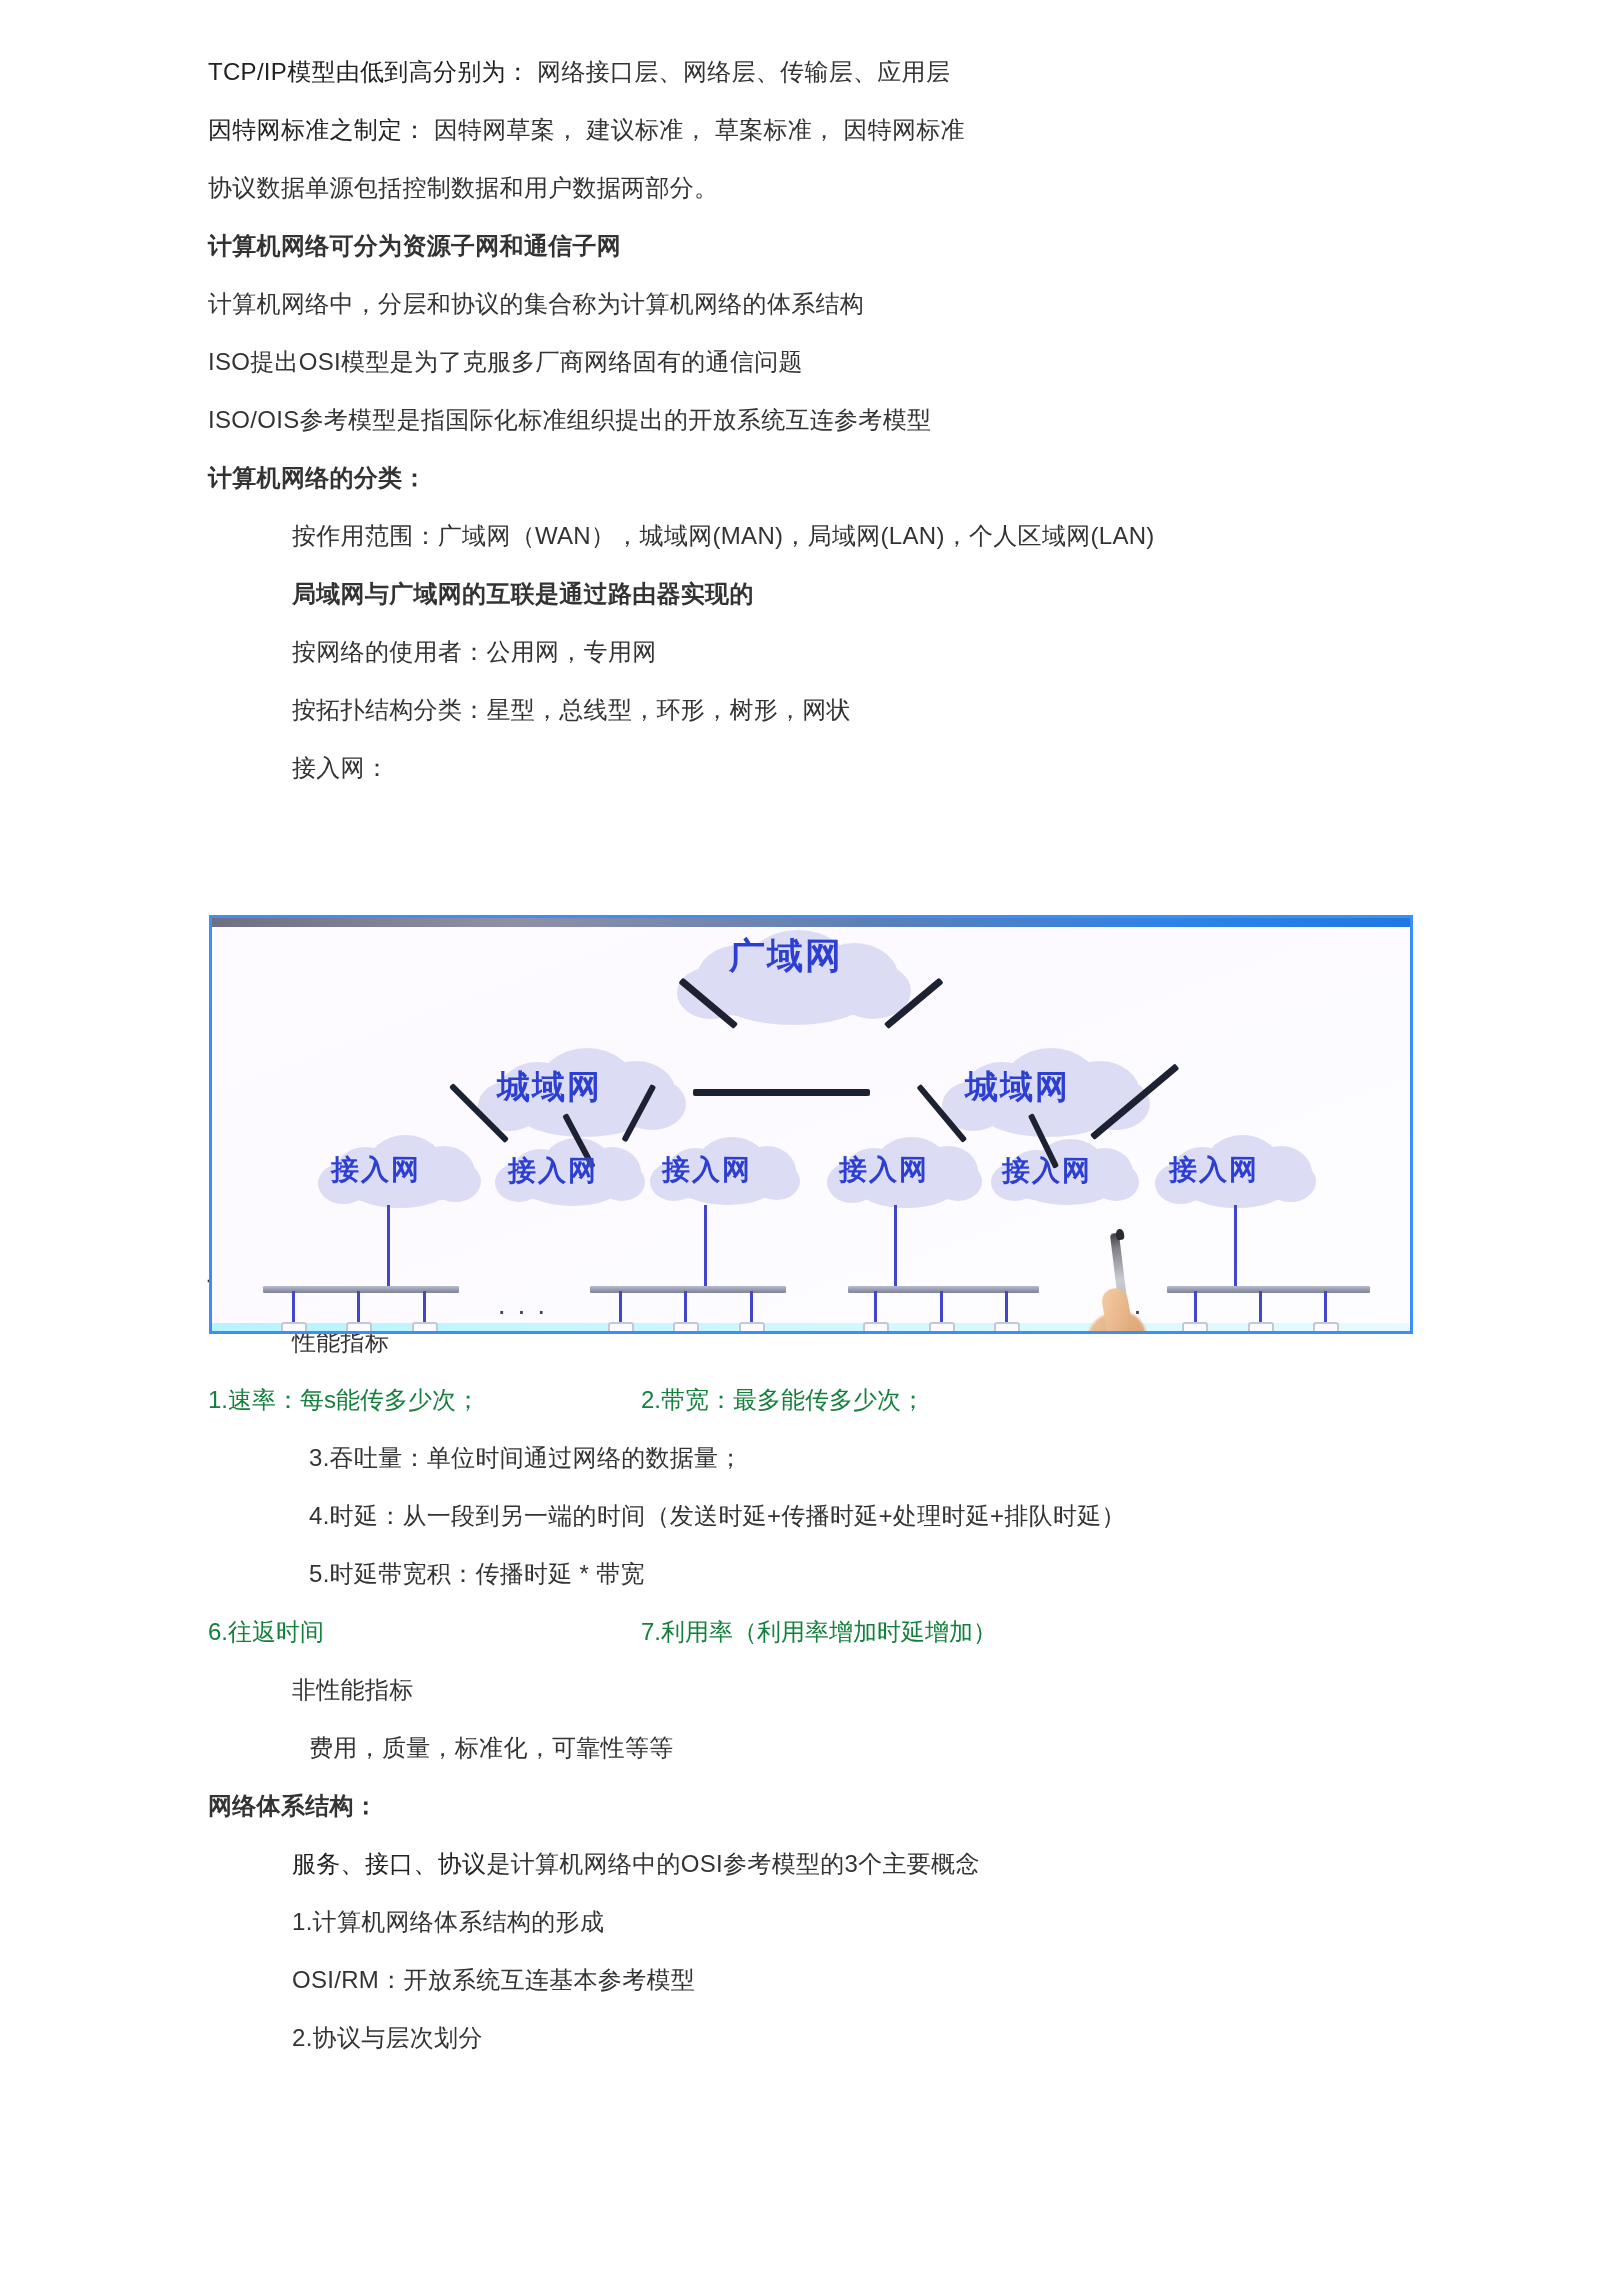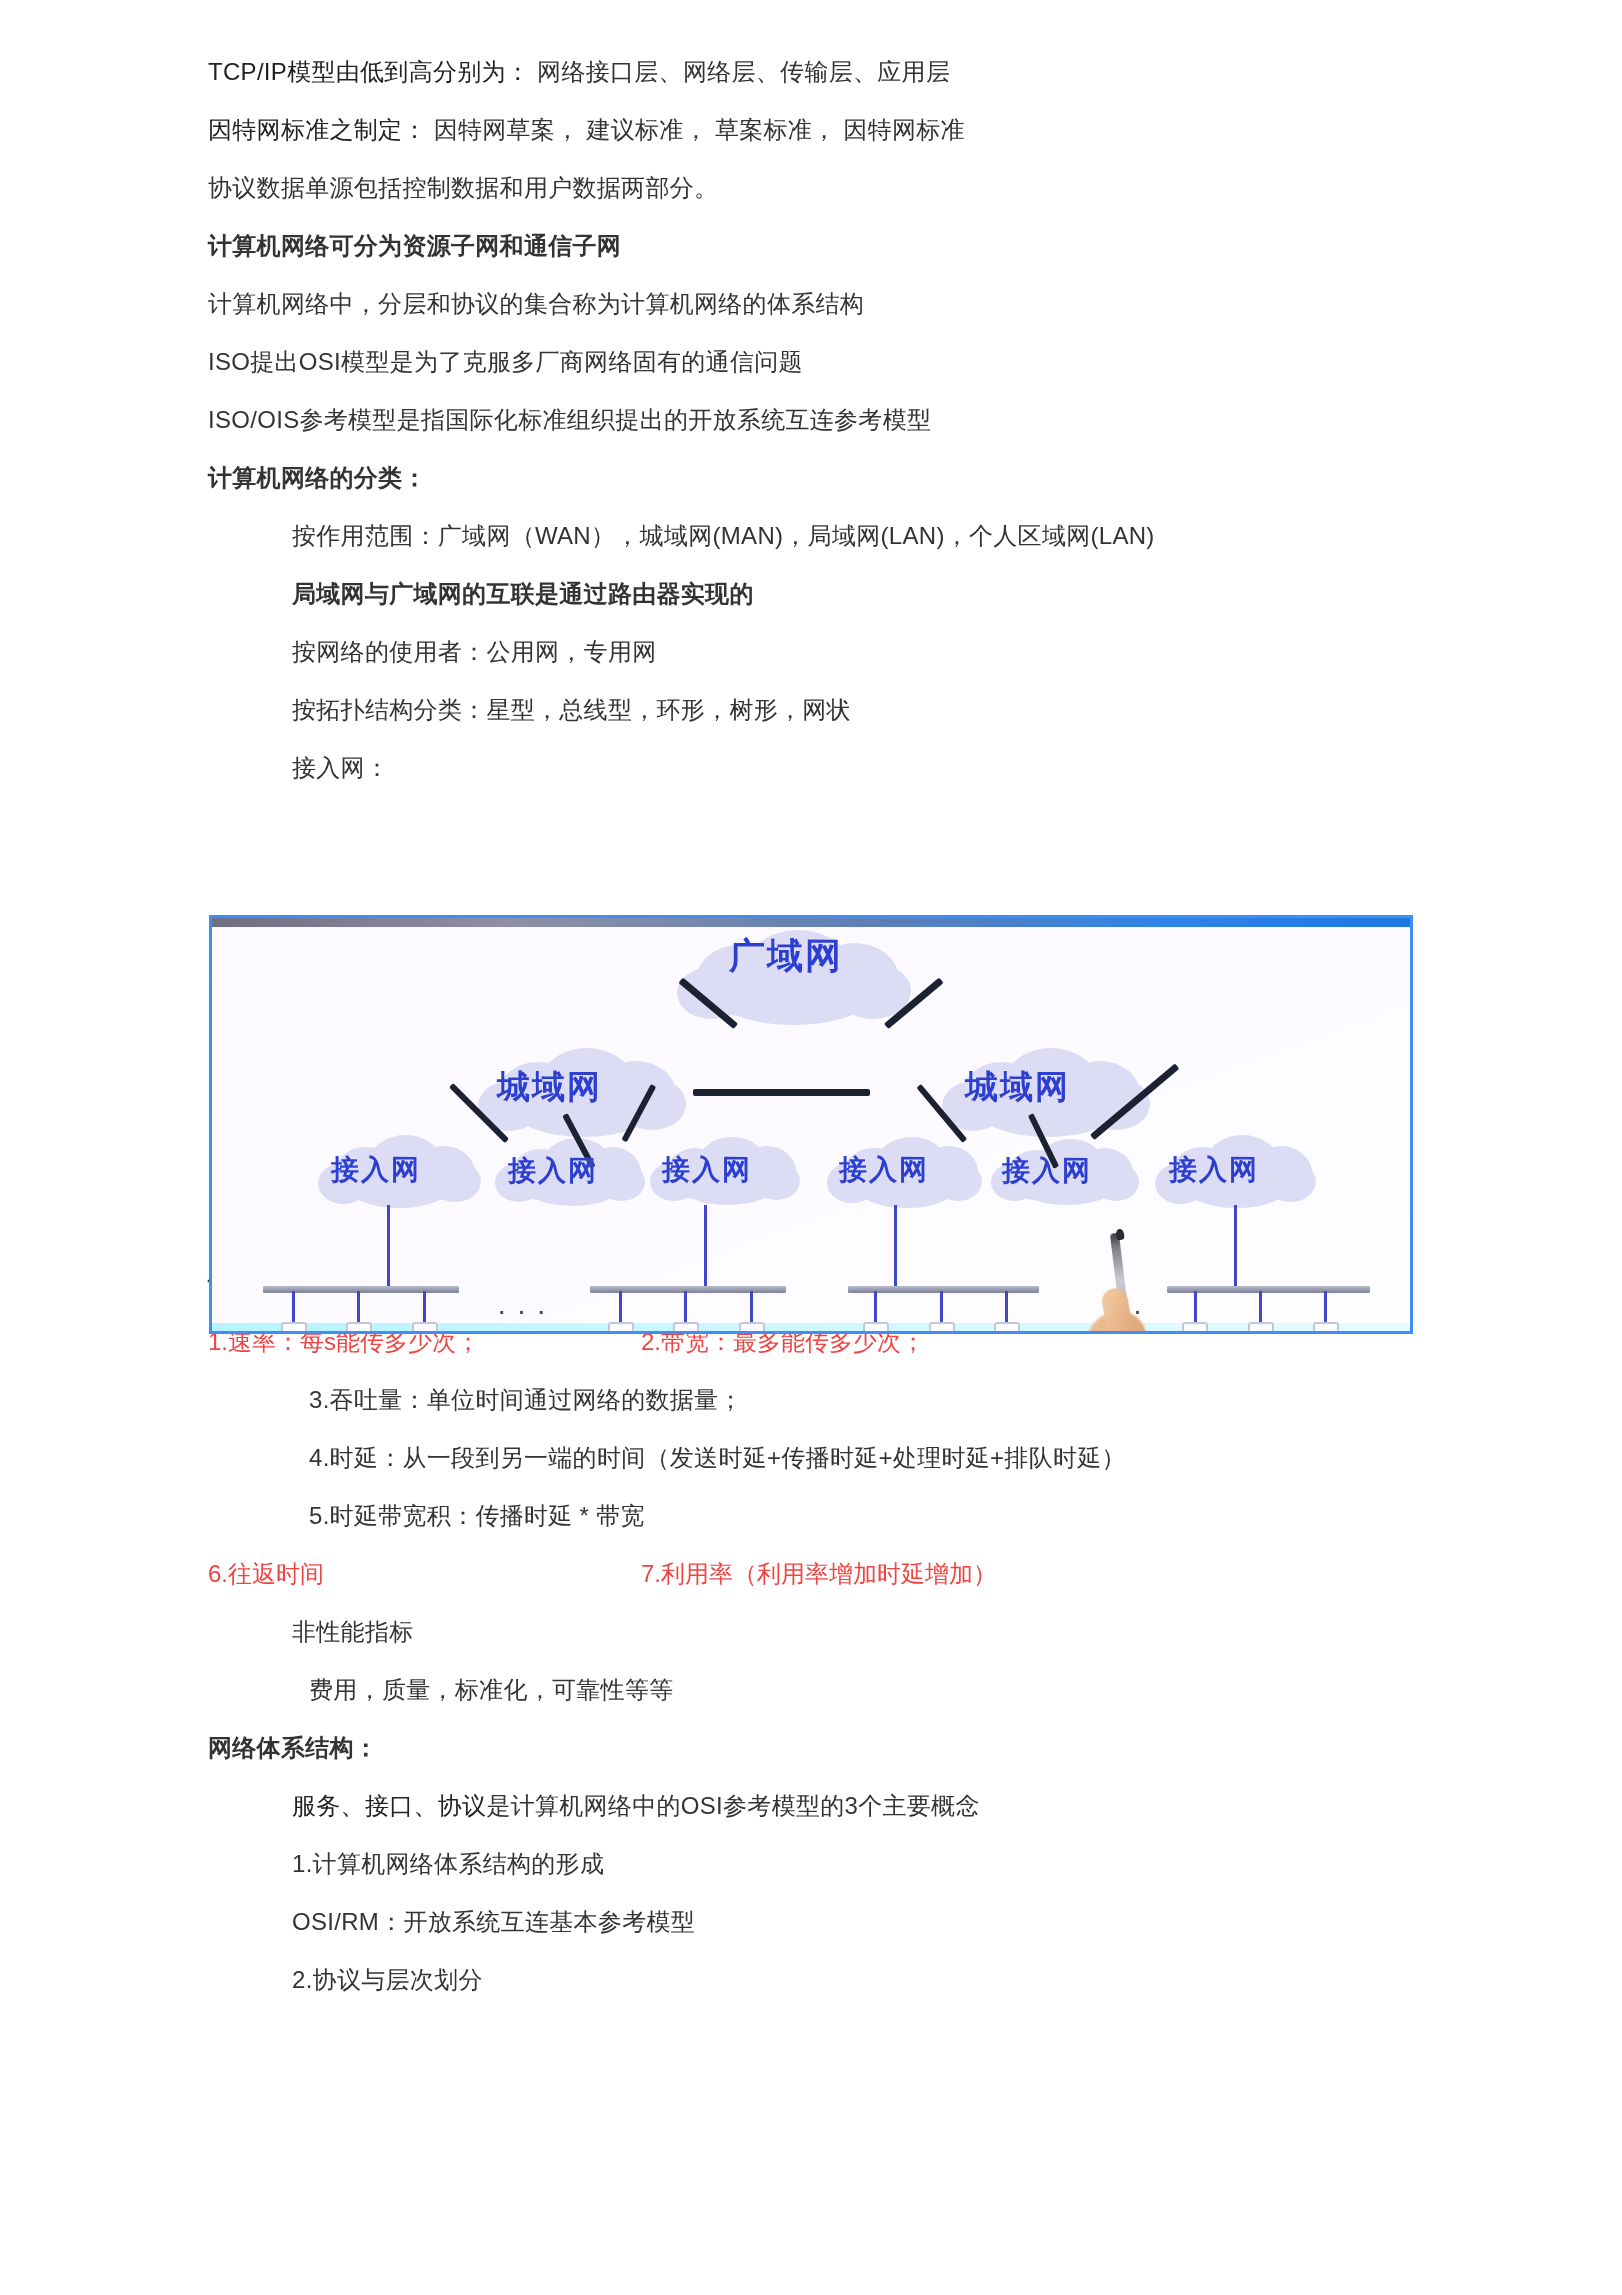--- a/index.html
+++ b/index.html
@@ -47,21 +47,21 @@
   .row2 {
     display: flex;
     margin: 0 0 34px 0;
   }
   .row2 .col-a { width: 393px; flex: none; }
   .row2 .col-b { flex: 1; margin-left: 40px; }
   .row2 .cell {
     font-size: 24px;
     line-height: 1.0;
     white-space: pre;
-    color: #ef4444;
+    color: #15803d;
   }
 
   
   .figure-wrap {
     position: absolute;
     left: 209px;
     top: 915px;
     width: 1204px;
     height: 419px;
   }
@@ -215,20 +215,21 @@
     <p class="line indent-1">按网络的使用者：公用网，专用网</p>
 
     <p class="line indent-1">按拓扑结构分类：星型，总线型，环形，树形，网状</p>
 
     <p class="line indent-1">接入网：</p>
 
     <div style="height:458px;"></div>
 
     <p class="line bold-head">计算机网络性能：</p>
 
+    <p class="line indent-1">性能指标</p>
 
     <div class="row2 indent-2">
       <div class="col-a"><span class="cell">1.速率：每s能传多少次；</span></div>
       <div class="col-b"><span class="cell">2.带宽：最多能传多少次；</span></div>
     </div>
 
     <p class="line indent-2">3.吞吐量：单位时间通过网络的数据量；</p>
 
     <p class="line indent-2">4.时延：从一段到另一端的时间（发送时延+传播时延+处理时延+排队时延）</p>
 

